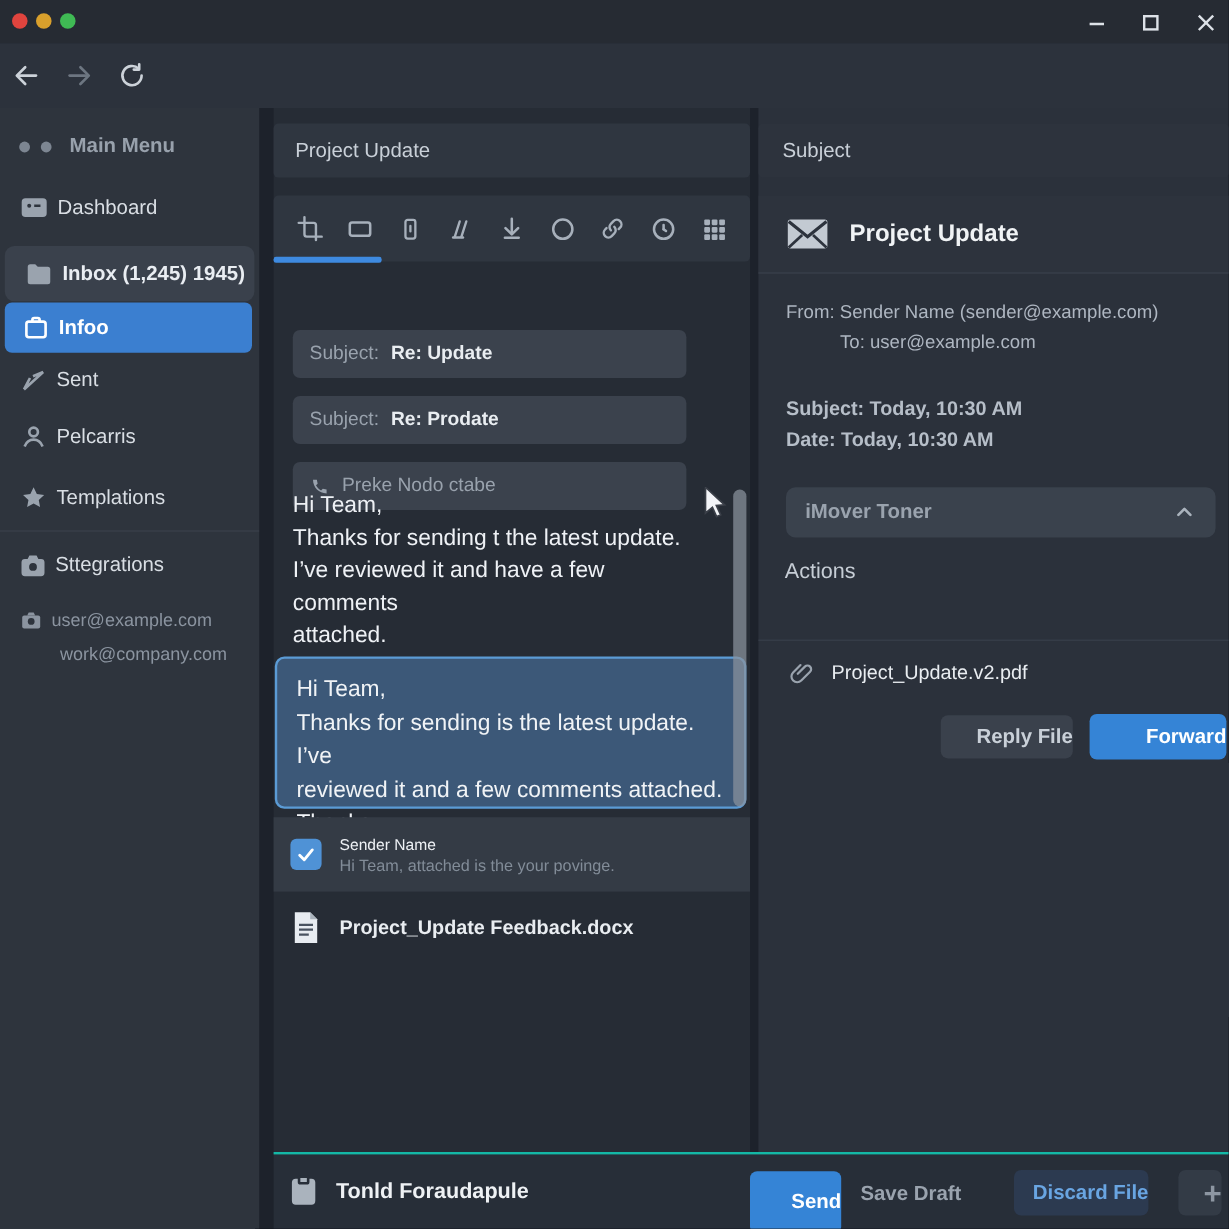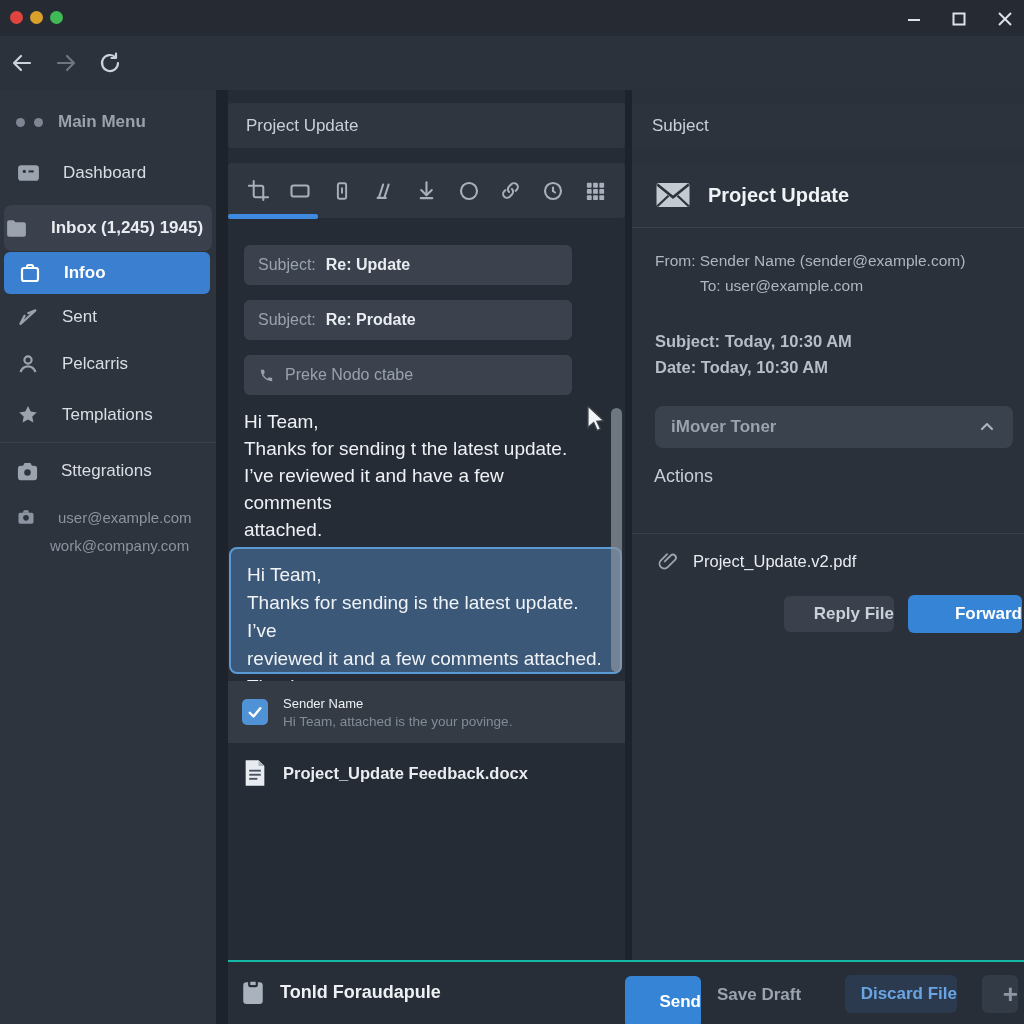--- a/index.html
+++ b/index.html
@@ -16,35 +16,35 @@
 
   
   .navbar{left:0;top:36px;width:1024px;height:54px;background:#2c323c;}
   .navicon{top:15px;width:24px;height:24px;}
   .search{left:142px;top:8px;width:438px;height:37px;background:#3b434e;border-radius:8px;display:flex;align-items:center;padding:0 12px;gap:9px;}
   .search input{flex:1;background:transparent;border:0;outline:none;color:#c7cdd5;font-size:16px;}
   .search input::placeholder{color:#97a0ab;}
 
   
   .sidebar{left:0;top:90px;width:216px;height:934px;background:#2e343d;}
-  .side-row{position:absolute;left:0;width:216px;display:flex;align-items:center;gap:22px;padding-left:16px;color:#d9dee4;font-size:17px;cursor:default;}
+  .side-row{position:absolute;left:0;width:216px;display:flex;align-items:center;gap:7px;padding-left:16px;color:#d9dee4;font-size:17px;cursor:default;}
   .side-label{white-space:nowrap;}
   .dot{width:9px;height:9px;border-radius:50%;background:#7d8692;}
-  .inbox-row{left:4px;width:208px;height:46px;background:#3a414c;border-radius:8px;padding-left:0;font-weight:bold;color:#e9edf2;}
+  .inbox-row{left:4px;width:208px;height:46px;background:#3a414c;border-radius:8px;padding-left:16px;font-weight:bold;color:#e9edf2;}
   .info-row{left:4px;width:206px;height:42px;background:#3b7fd0;border-radius:6px;padding-left:14px;font-weight:bold;color:#ffffff;}
   .side-div{left:0;width:216px;height:1px;background:#3a414b;}
   .acct{color:#8b94a0;font-size:15px;}
 
   
   .mid{left:228px;top:90px;width:397px;height:870px;background:#262c35;}
   .mid-header{left:0;top:13px;width:397px;height:45px;background:#2f3640;border-radius:4px;display:flex;align-items:center;padding-left:18px;color:#c9d0d8;font-size:17px;}
   .toolbar{left:0;top:73px;width:397px;height:55px;background:#2f3640;border-radius:4px;display:flex;align-items:center;justify-content:space-between;padding:0 16px;}
   .tool-btn{width:28px;height:28px;display:flex;align-items:center;justify-content:center;color:#a7b0bb;cursor:default;}
   .tool-ind{left:0;top:124px;width:90px;height:5px;background:#3e8ae0;border-radius:2px;}
-  .field{left:16px;width:328px;height:40px;background:#3b424d;border-radius:6px;display:flex;align-items:center;padding:0 14px;gap:10px;font-size:16px;}
+  .field{left:16px;width:328px;height:40px;background:#3b424d;border-radius:6px;display:flex;align-items:center;padding:0 14px;gap:10px;font-size:16px;margin-top:30px;}
   .field .flabel{color:#99a2ad;}
   .field .fvalue{color:#e9edf1;font-weight:600;}
   .field.muted .fvalue{color:#99a2ad;font-weight:400;}
   .draft{left:16px;top:318px;width:350px;color:#eef1f5;font-size:19px;line-height:27px;}
   .vscroll{left:383px;top:318px;width:11px;height:264px;background:#8b939e;opacity:.72;border-radius:6px;z-index:5;}
   .replybox{left:1px;top:457px;width:393px;height:127px;background:#3c5878;border:2px solid #5b9bd5;border-radius:8px;padding:12px 16px;color:#f0f3f6;font-size:19px;line-height:28px;font-weight:500;}
   .sender-row{left:0;top:591px;width:397px;height:62px;background:#343b45;display:flex;align-items:center;padding-left:14px;gap:15px;}
   .checkbox{width:26px;height:26px;border-radius:5px;background:#4f92d6;display:flex;align-items:center;justify-content:center;color:#fff;}
   .sender-name{color:#eef1f5;font-size:13px;font-weight:normal;}
   .sender-prev{color:#828c98;font-size:13.5px;margin-top:3px;}

